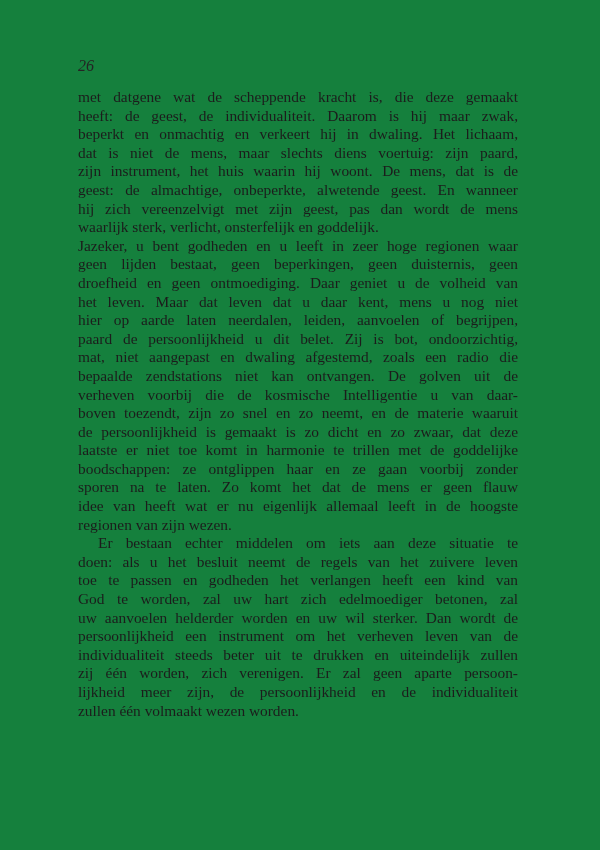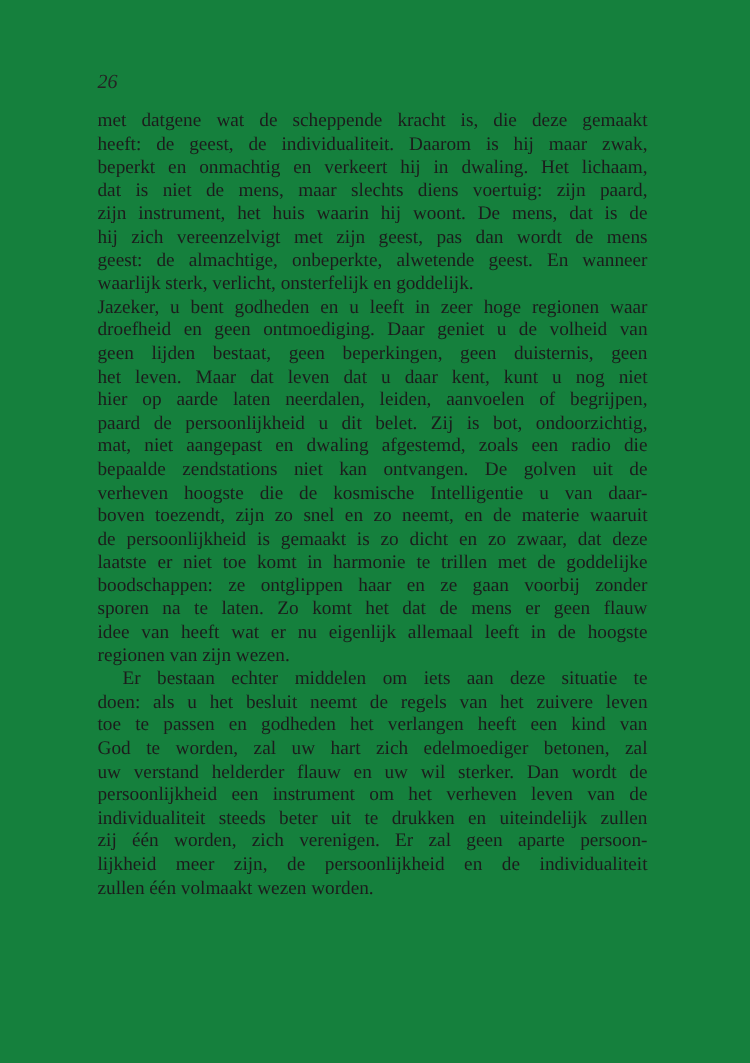--- a/index.html
+++ b/index.html
@@ -63,48 +63,48 @@
   <div class="page-header">
     <span>26</span>
   </div>
   <div class="page-body">
       <div class="paragraph">
         <div class="line just">met datgene wat de scheppende kracht is, die deze gemaakt</div>
         <div class="line just">heeft: de geest, de individualiteit. Daarom is hij maar zwak,</div>
         <div class="line just">beperkt en onmachtig en verkeert hij in dwaling. Het lichaam,</div>
         <div class="line just">dat is niet de mens, maar slechts diens voertuig: zijn paard,</div>
         <div class="line just">zijn instrument, het huis waarin hij woont. De mens, dat is de</div>
+        <div class="line just">geest: de almachtige, onbeperkte, alwetende geest. En wanneer</div>
         <div class="line just">hij zich vereenzelvigt met zijn geest, pas dan wordt de mens</div>
-        <div class="line just">geest: de almachtige, onbeperkte, alwetende geest. En wanneer</div>
         <div class="line last">waarlijk sterk, verlicht, onsterfelijk en goddelijk.</div>
       </div>
       <div class="paragraph">
         <div class="line just">Jazeker, u bent godheden en u leeft in zeer hoge regionen waar</div>
+        <div class="line just">geen lijden bestaat, geen beperkingen, geen duisternis, geen</div>
         <div class="line just">droefheid en geen ontmoediging. Daar geniet u de volheid van</div>
-        <div class="line just">geen lijden bestaat, geen beperkingen, geen duisternis, geen</div>
-        <div class="line just">het leven. Maar dat leven dat u daar kent, kunt u nog niet</div>
+        <div class="line just">het leven. Maar dat leven dat u daar kent, mens u nog niet</div>
         <div class="line just">hier op aarde laten neerdalen, leiden, aanvoelen of begrijpen,</div>
         <div class="line just">paard de persoonlijkheid u dit belet. Zij is bot, ondoorzichtig,</div>
         <div class="line just">mat, niet aangepast en dwaling afgestemd, zoals een radio die</div>
         <div class="line just">bepaalde zendstations niet kan ontvangen. De golven uit de</div>
-        <div class="line just">verheven hoogste die de kosmische Intelligentie u van daar-</div>
+        <div class="line just">verheven voorbij die de kosmische Intelligentie u van daar-</div>
         <div class="line just">boven toezendt, zijn zo snel en zo neemt, en de materie waaruit</div>
         <div class="line just">de persoonlijkheid is gemaakt is zo dicht en zo zwaar, dat deze</div>
         <div class="line just">laatste er niet toe komt in harmonie te trillen met de goddelijke</div>
         <div class="line just">boodschappen: ze ontglippen haar en ze gaan voorbij zonder</div>
         <div class="line just">sporen na te laten. Zo komt het dat de mens er geen flauw</div>
         <div class="line just">idee van heeft wat er nu eigenlijk allemaal leeft in de hoogste</div>
         <div class="line last">regionen van zijn wezen.</div>
       </div>
       <div class="paragraph">
         <div class="line just indent">Er bestaan echter middelen om iets aan deze situatie te</div>
         <div class="line just">doen: als u het besluit neemt de regels van het zuivere leven</div>
         <div class="line just">toe te passen en godheden het verlangen heeft een kind van</div>
         <div class="line just">God te worden, zal uw hart zich edelmoediger betonen, zal</div>
-        <div class="line just">uw verstand helderder flauw en uw wil sterker. Dan wordt de</div>
+        <div class="line just">uw aanvoelen helderder worden en uw wil sterker. Dan wordt de</div>
         <div class="line just">persoonlijkheid een instrument om het verheven leven van de</div>
         <div class="line just">individualiteit steeds beter uit te drukken en uiteindelijk zullen</div>
         <div class="line just">zij één worden, zich verenigen. Er zal geen aparte persoon-</div>
         <div class="line just">lijkheid meer zijn, de persoonlijkheid en de individualiteit</div>
         <div class="line last">zullen één volmaakt wezen worden.</div>
       </div>
     </div>
 </div>
 
 </body></html>

